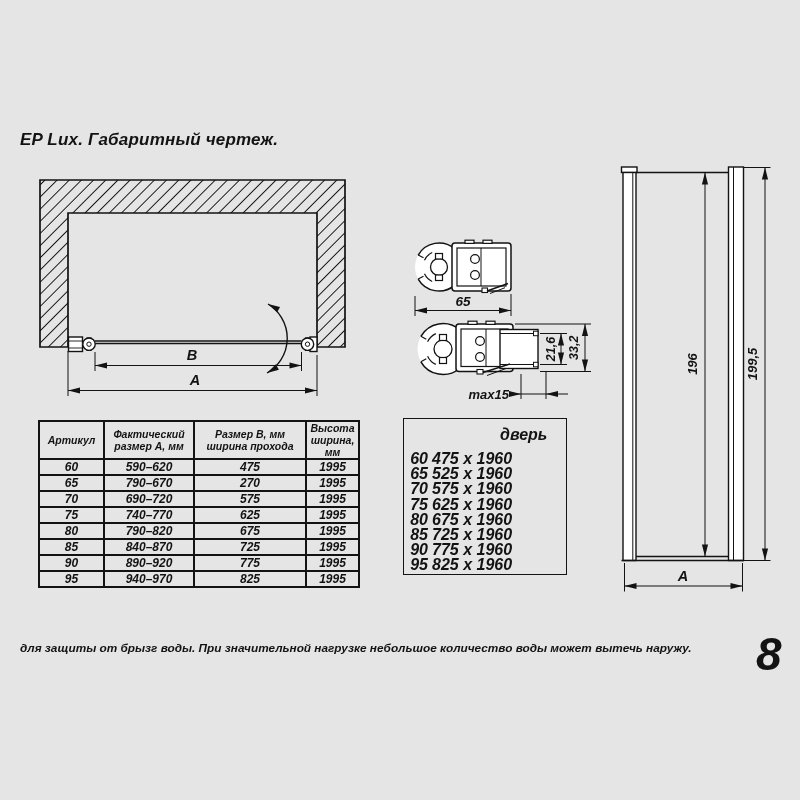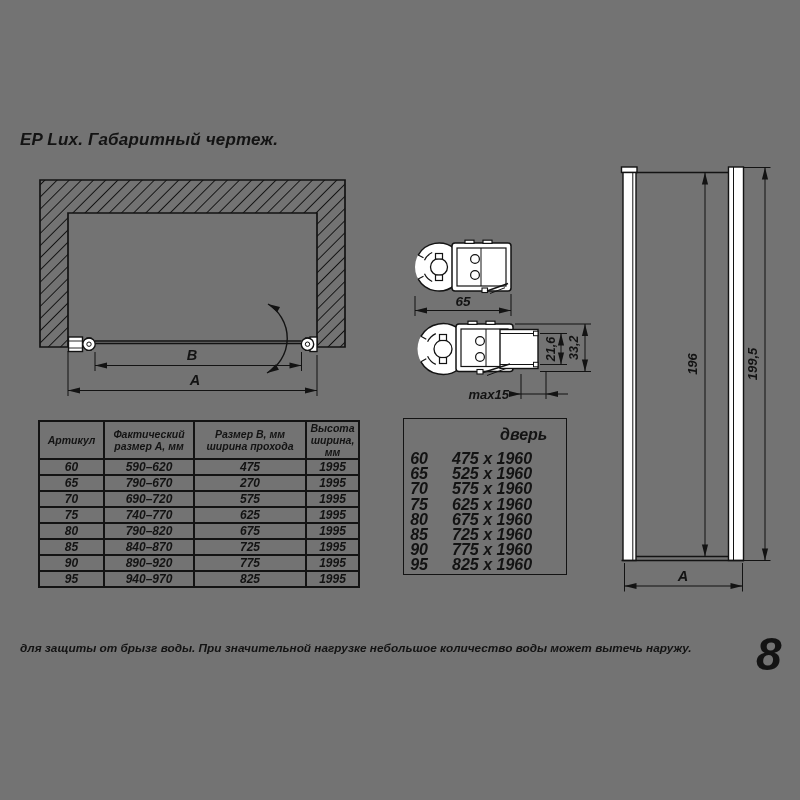--- a/index.html
+++ b/index.html
@@ -1,18 +1,18 @@
 <!DOCTYPE html>
 <html><head>
 <meta charset="utf-8">
 <style>
   * { margin:0; padding:0; box-sizing:border-box; }
   html,body { background:#fff; }
   .page {
-    position:relative; width:800px; height:800px; background:#737373;
+    position:relative; width:800px; height:800px; background:#e5e5e5;
     overflow:hidden; color:#131313;
     font-family:"Liberation Sans", sans-serif;
   }
   .drawing-svg { position:absolute; left:0; top:0; }
   svg text {
     font-family:"Liberation Sans", sans-serif;
     font-style:italic; font-weight:bold; fill:#131313;
   }
   .page-title {
     position:absolute; left:20px; top:130px;
@@ -34,21 +34,21 @@
     position:absolute; left:403px; top:418px; width:164px; height:157px;
     border:1.5px solid #131313;
     font-style:italic; font-weight:bold; font-size:16px;
   }
   .glass-header { margin:7px 0 10px 96px; height:15px; }
   .glass-body { display:flex; }
   .glass-series { width:22px; margin-left:18px; }
   .glass-rows { flex:1; }
   .glass-row { display:flex; height:15.2px; line-height:15.2px; }
   .glass-num { width:24px; text-align:right; }
-  .glass-size { margin-left:24px; }
+  .glass-size { margin-left:4px; }
   
   .warning {
     position:absolute; left:20px; top:640px; width:748px;
     font-style:italic; font-weight:bold; font-size:11.8px; line-height:16.5px;
   }
   .warning-label { text-decoration:underline; }
   .page-number {
     position:absolute; left:756px; top:627px;
     font-style:italic; font-weight:bold; font-size:46px;
   }

